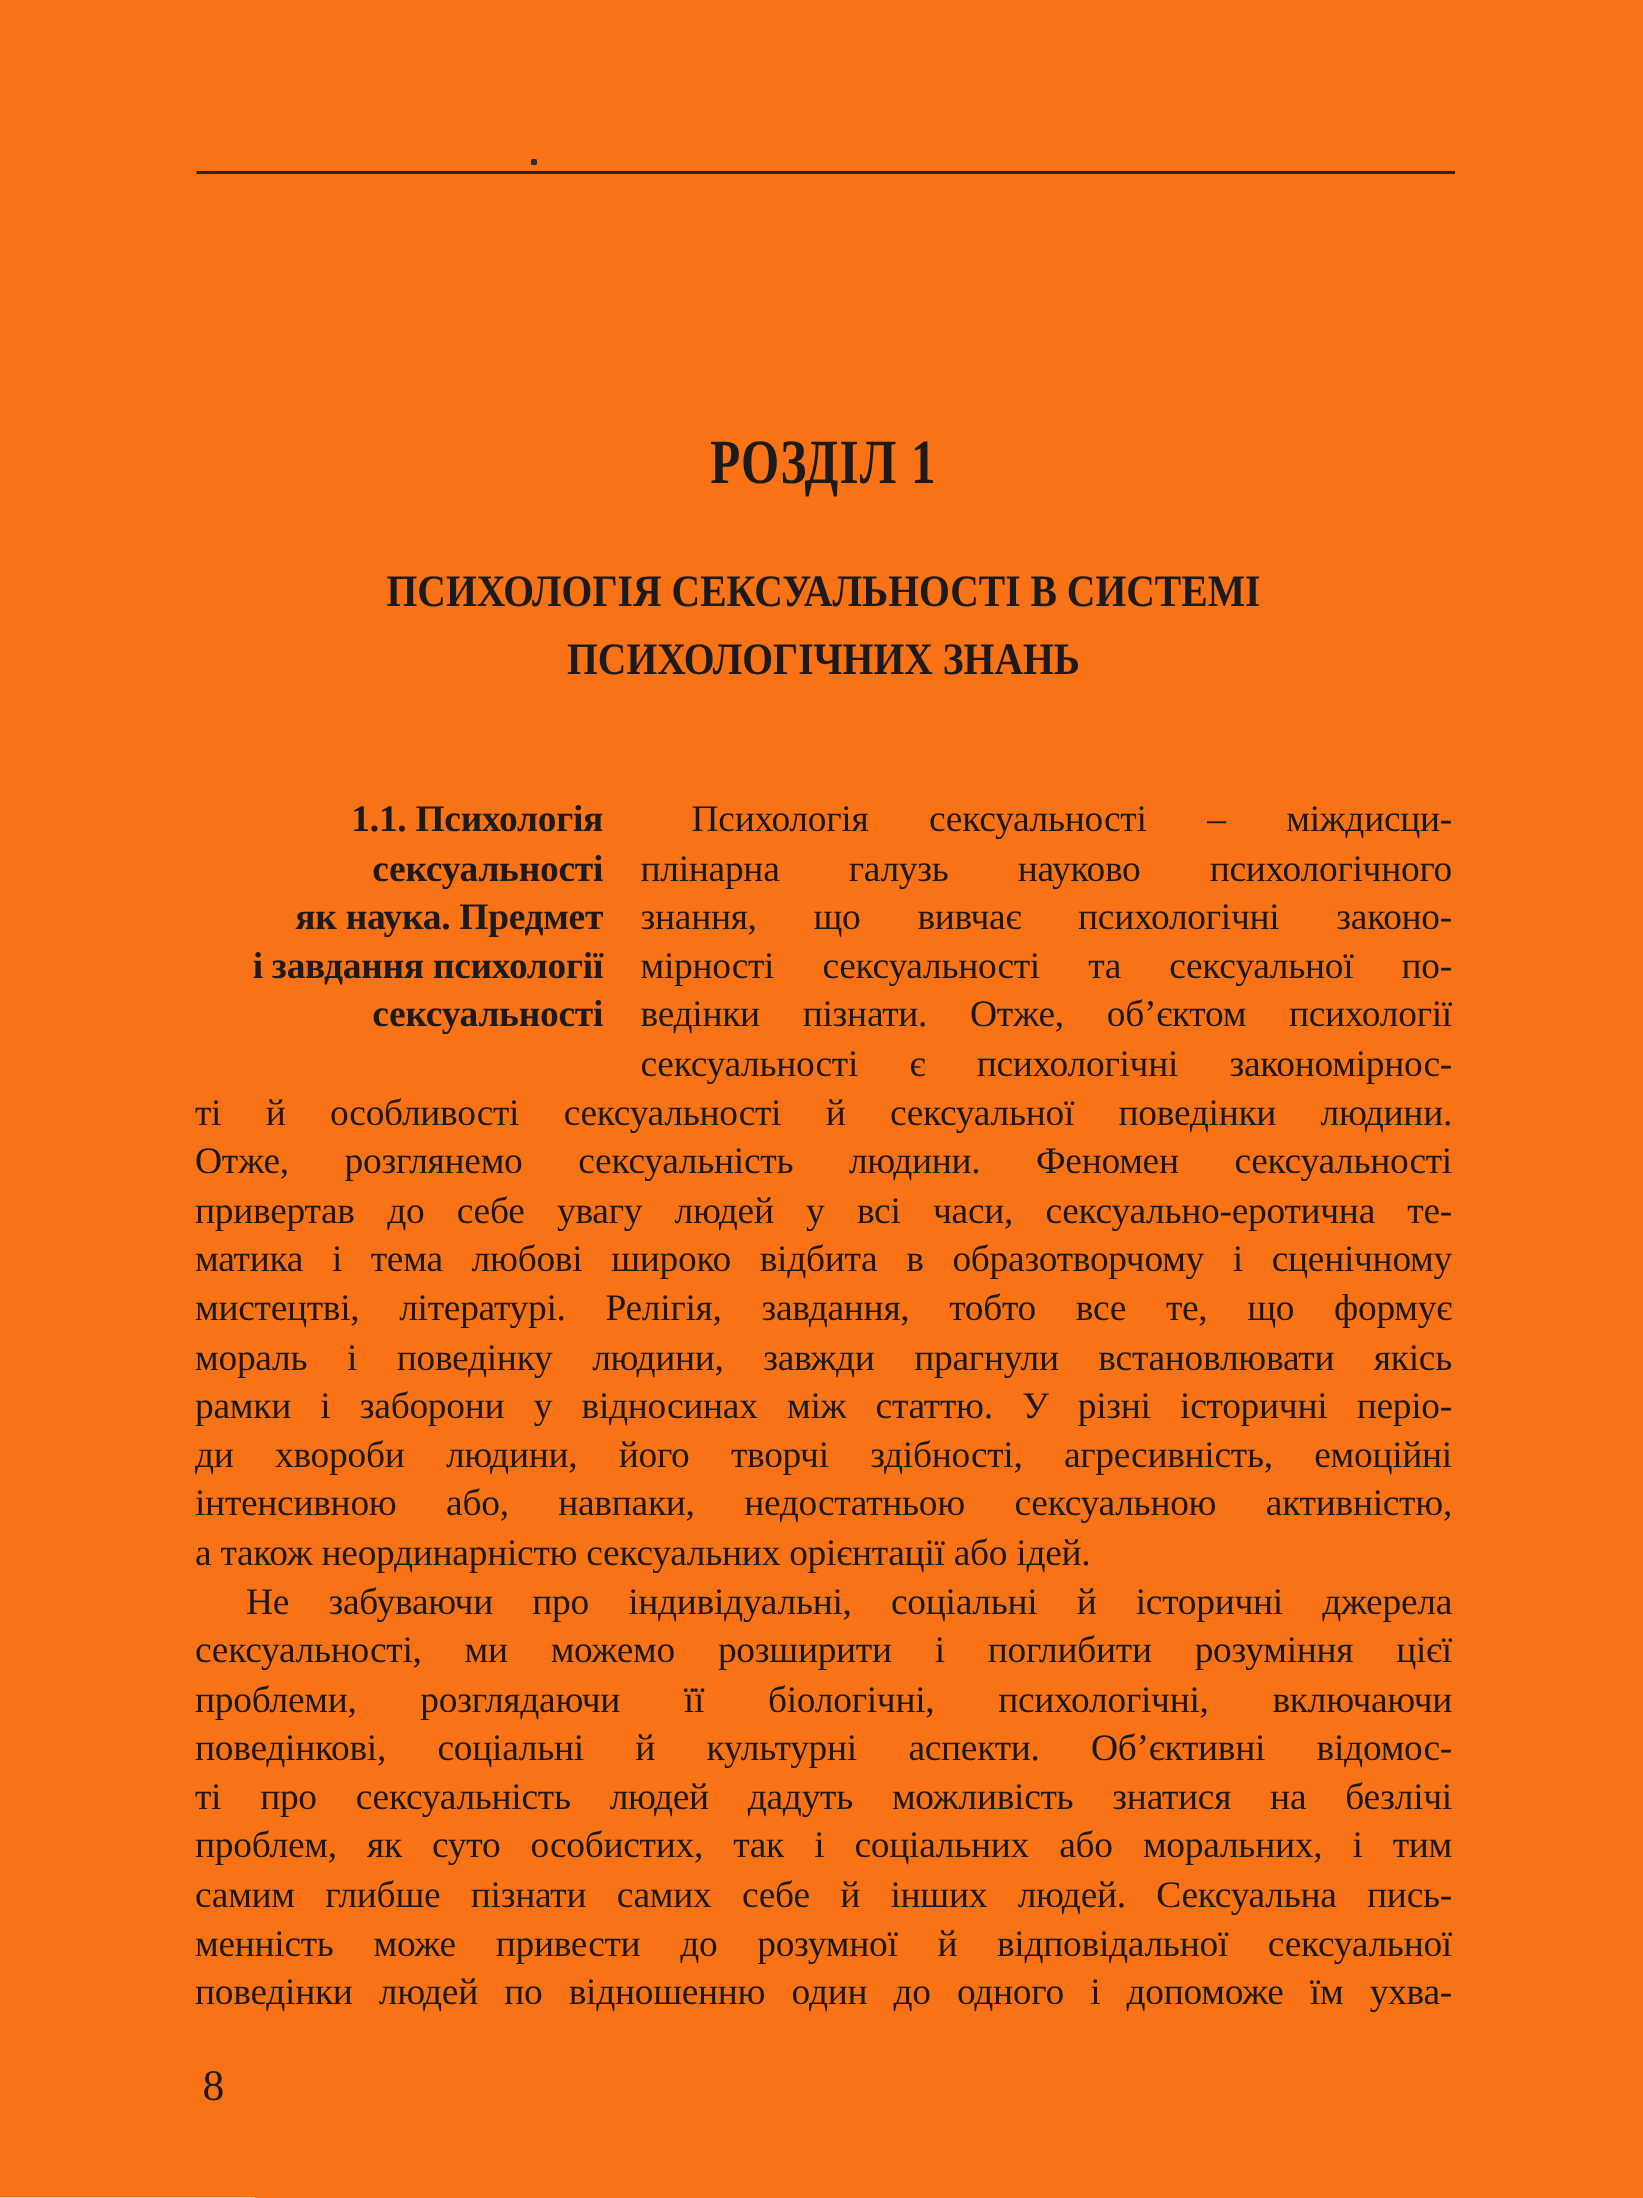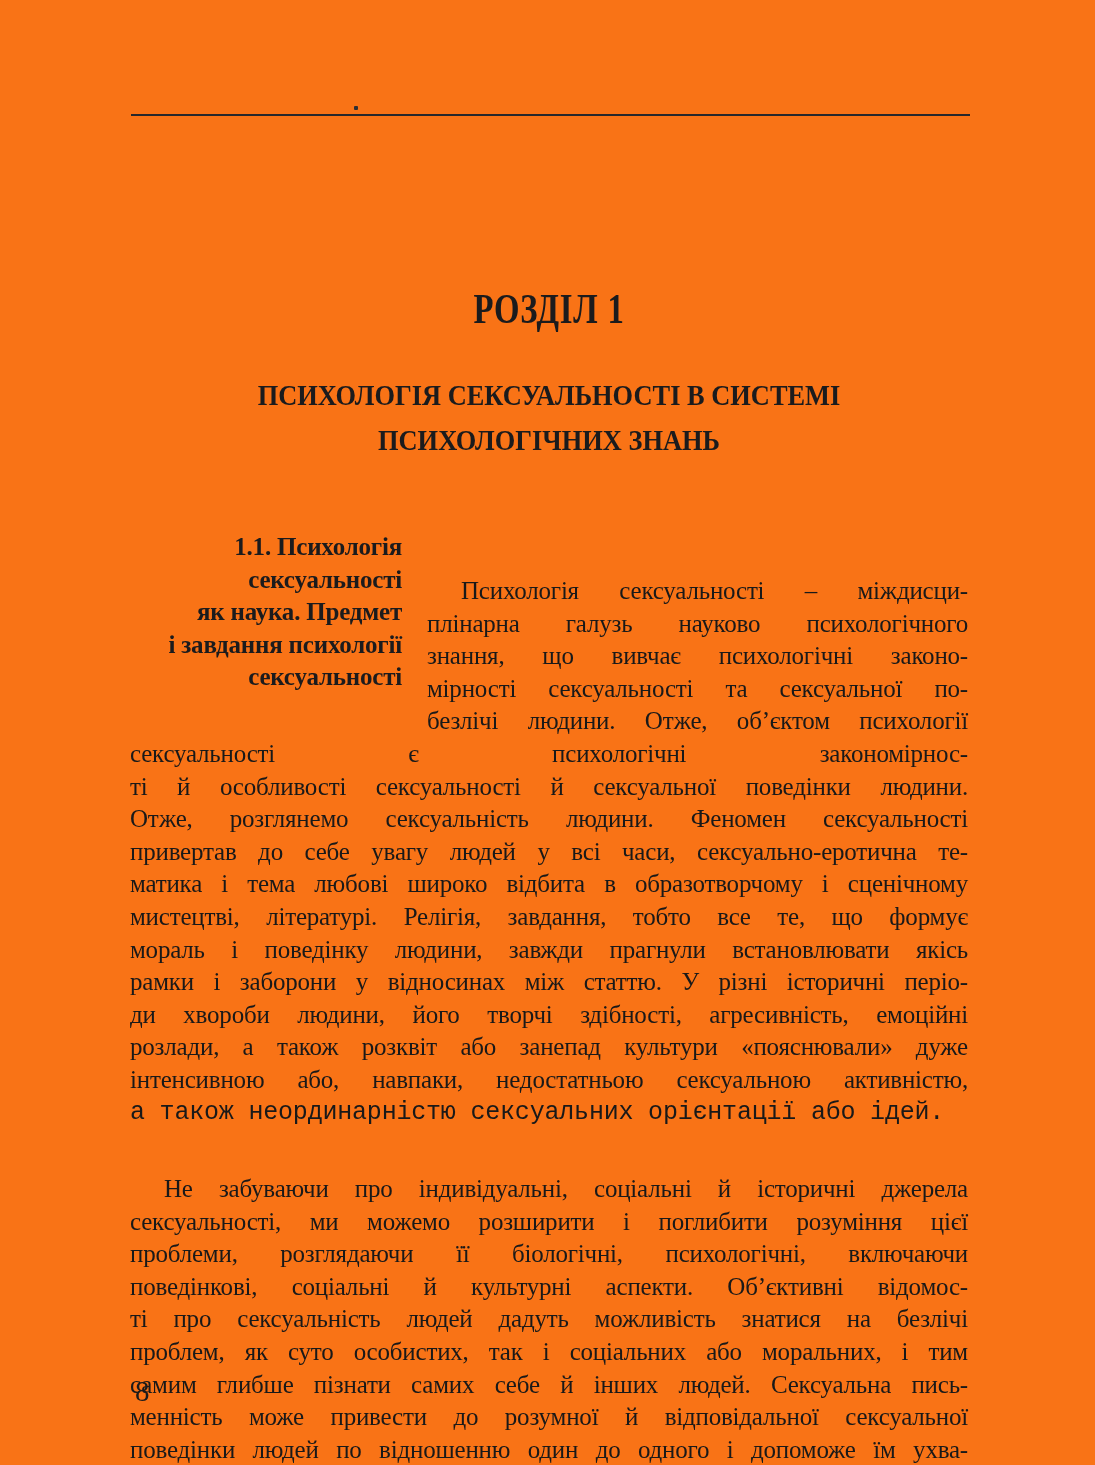--- a/index.html
+++ b/index.html
@@ -30,22 +30,22 @@
     font-size:25px; line-height:32.6px; letter-spacing:-0.2px; color:#191919;
   }
   .section-heading {
     float:left; width:272px; height:195px; margin-right:25px;
     font-weight:bold; color:#1b1b1d;
   }
   .section-heading .line { text-align:right; white-space:nowrap; }
 
   .para { margin:0; }
   .para .line { text-align:justify; text-align-last:justify; }
-  .para .line:first-child { text-indent:34px;margin-top:44px; }
-  .para-end .line:last-child { text-align:last; text-align-last:left;font-family:Liberation Mono, monospace; }
+  .para .line:first-child { text-indent:34px; }
+  .para-end .line:last-child { text-align:last; text-align-last:left; }
 
   .page-number {
     position:absolute; left:135px; top:1377px;
     font-size:29px; line-height:1; color:#1b1b1b;
   }
 </style>
 </head>
 <body>
 
 <div class="page">
@@ -67,31 +67,30 @@
         <div class="line">як наука. Предмет</div>
         <div class="line">і завдання психології</div>
         <div class="line">сексуальності</div>
       </div>
 
     <div class="para para-end">
         <div class="line">Психологія сексуальності – міждисци-</div>
         <div class="line">плінарна галузь науково психологічного</div>
         <div class="line">знання, що вивчає психологічні законо-</div>
         <div class="line">мірності сексуальності та сексуальної по-</div>
-        <div class="line">безлічі людини. Отже, об’єктом психології</div>
+        <div class="line">ведінки пізнати. Отже, об’єктом психології</div>
         <div class="line">сексуальності є психологічні закономірнос-</div>
         <div class="line">ті й особливості сексуальності й сексуальної поведінки людини.</div>
         <div class="line">Отже, розглянемо сексуальність людини. Феномен сексуальності</div>
         <div class="line">привертав до себе увагу людей у всі часи, сексуально-еротична те-</div>
         <div class="line">матика і тема любові широко відбита в образотворчому і сценічному</div>
         <div class="line">мистецтві, літературі. Релігія, завдання, тобто все те, що формує</div>
         <div class="line">мораль і поведінку людини, завжди прагнули встановлювати якісь</div>
         <div class="line">рамки і заборони у відносинах між статтю. У різні історичні періо-</div>
         <div class="line">ди хвороби людини, його творчі здібності, агресивність, емоційні</div>
-        <div class="line">розлади, а також розквіт або занепад культури «пояснювали» дуже</div>
         <div class="line">інтенсивною або, навпаки, недостатньою сексуальною активністю,</div>
         <div class="line">а також неординарністю сексуальних орієнтації або ідей.</div>
       </div>
 
     <div class="para">
         <div class="line">Не забуваючи про індивідуальні, соціальні й історичні джерела</div>
         <div class="line">сексуальності, ми можемо розширити і поглибити розуміння цієї</div>
         <div class="line">проблеми, розглядаючи її біологічні, психологічні, включаючи</div>
         <div class="line">поведінкові, соціальні й культурні аспекти. Об’єктивні відомос-</div>
         <div class="line">ті про сексуальність людей дадуть можливість знатися на безлічі</div>

